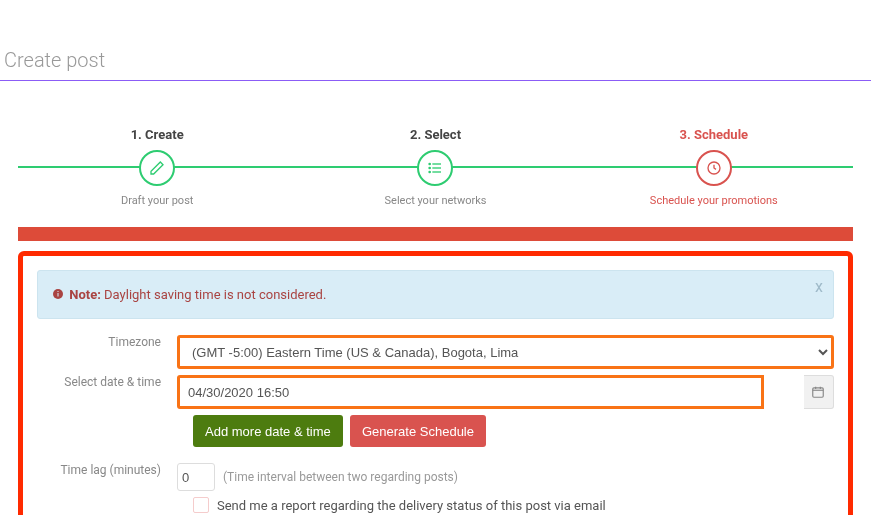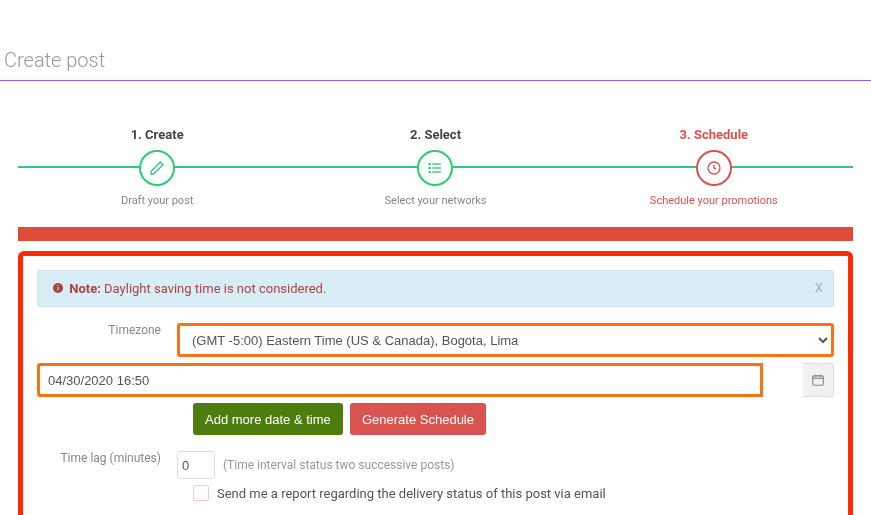--- a/index.html
+++ b/index.html
@@ -15,21 +15,21 @@
     .step-label-top.active { color: #d9534f; }
     .step-icon { width: 36px; height: 36px; border-radius: 50%; border: 2px solid #2ecc71; background: #fff; display: flex; align-items: center; justify-content: center; color: #2ecc71; position: relative; top: 0px; }
     .step.active .step-icon { border-color: #d9534f; color: #d9534f; }
     .step-icon svg { width: 16px; height: 16px; }
     .step-caption { margin-top: 8px; font-size: 11px; color: #888; }
     .step.active .step-caption { color: #d9534f; }
     .steps-line { position: absolute; left: 0; right: 0; top: 67px; height: 2px; background: #2ecc71; z-index: 0; }
     .step-icon-wrap { position: relative; z-index: 1; }
     .red-bar { height: 14px; background: #dd4b39; margin: 14px 0 10px 0; }
     .panel-outer { border: 5px solid #ff2a00; border-radius: 6px; padding: 14px; background: #fff; }
-    .alert { background: #d9edf7; border: 1px solid #cce4ef; color: #a94442; border-radius: 3px; padding: 10px 14px; margin-bottom: 16px; position: relative; }
+    .alert { background: #d9edf7; border: 1px solid #cce4ef; color: #a94442; border-radius: 3px; padding: 16px 14px; margin-bottom: 16px; position: relative; }
     .alert .note-label { font-weight: bold; }
     .alert .close-x { position: absolute; right: 10px; top: 6px; color: #9fbac9; font-size: 16px; cursor: pointer; }
     .alert .info-icon { display: inline-flex; width: 12px; height: 12px; vertical-align: -1px; margin-right: 2px; }
     .alert .info-icon svg { width: 12px; height: 12px; }
     .form-row { display: flex; margin-bottom: 6px; align-items: flex-start; }
     .form-label { width: 140px; text-align: right; padding-right: 16px; font-size: 12px; color: #888; }
     .form-field { flex: 1; display: flex; align-items: center; }
     select.form-control, input.form-control { width: 100%; height: 34px; border: 3px solid #f97316; border-radius: 3px; padding: 4px 8px; font-size: 13px; color: #555; background: #fff; }
     .input-group { display: flex; width: 100%; gap: 40px; }
     .input-group input { border-radius: 3px 0 0 3px; }
@@ -119,20 +119,21 @@
       <div class="form-row">
         <div class="form-label">Timezone</div>
         <div class="form-field">
           <select class="form-control">
             <option>(GMT -5:00) Eastern Time (US &amp; Canada), Bogota, Lima</option>
           </select>
         </div>
       </div>
 
       <div class="form-row">
+        <div class="form-label">Select date &amp; time</div>
         <div class="form-field">
           <div class="input-group">
             <input class="form-control" type="text" value="04/30/2020 16:50" style="">
             <div class="input-addon">
               <svg viewBox="0 0 24 24" fill="none" stroke="currentColor" stroke-width="2">
                   <rect x="3" y="5" width="18" height="16" rx="2"></rect>
                   <line x1="3" y1="9" x2="21" y2="9"></line>
                   <line x1="8" y1="3" x2="8" y2="7"></line>
                   <line x1="16" y1="3" x2="16" y2="7"></line>
                 </svg>
@@ -143,21 +144,21 @@
 
       <div class="btn-row">
         <button class="btn btn-info">Add more date &amp; time</button>
         <button class="btn btn-danger">Generate Schedule</button>
       </div>
 
       <div class="form-row">
         <div class="form-label">Time lag (minutes)</div>
         <div class="form-field">
           <input class="num-stepper" type="number" value="0" style="">
-          <span class="hint">(Time interval status two successive posts)</span>
+          <span class="hint">(Time interval between two regarding posts)</span>
         </div>
       </div>
 
       <div class="checkbox-row">
         <div class="cb"></div>
         <span>Send me a report regarding the delivery status of this post via email</span>
       </div>
 
       <div class="footer-btns">
         

